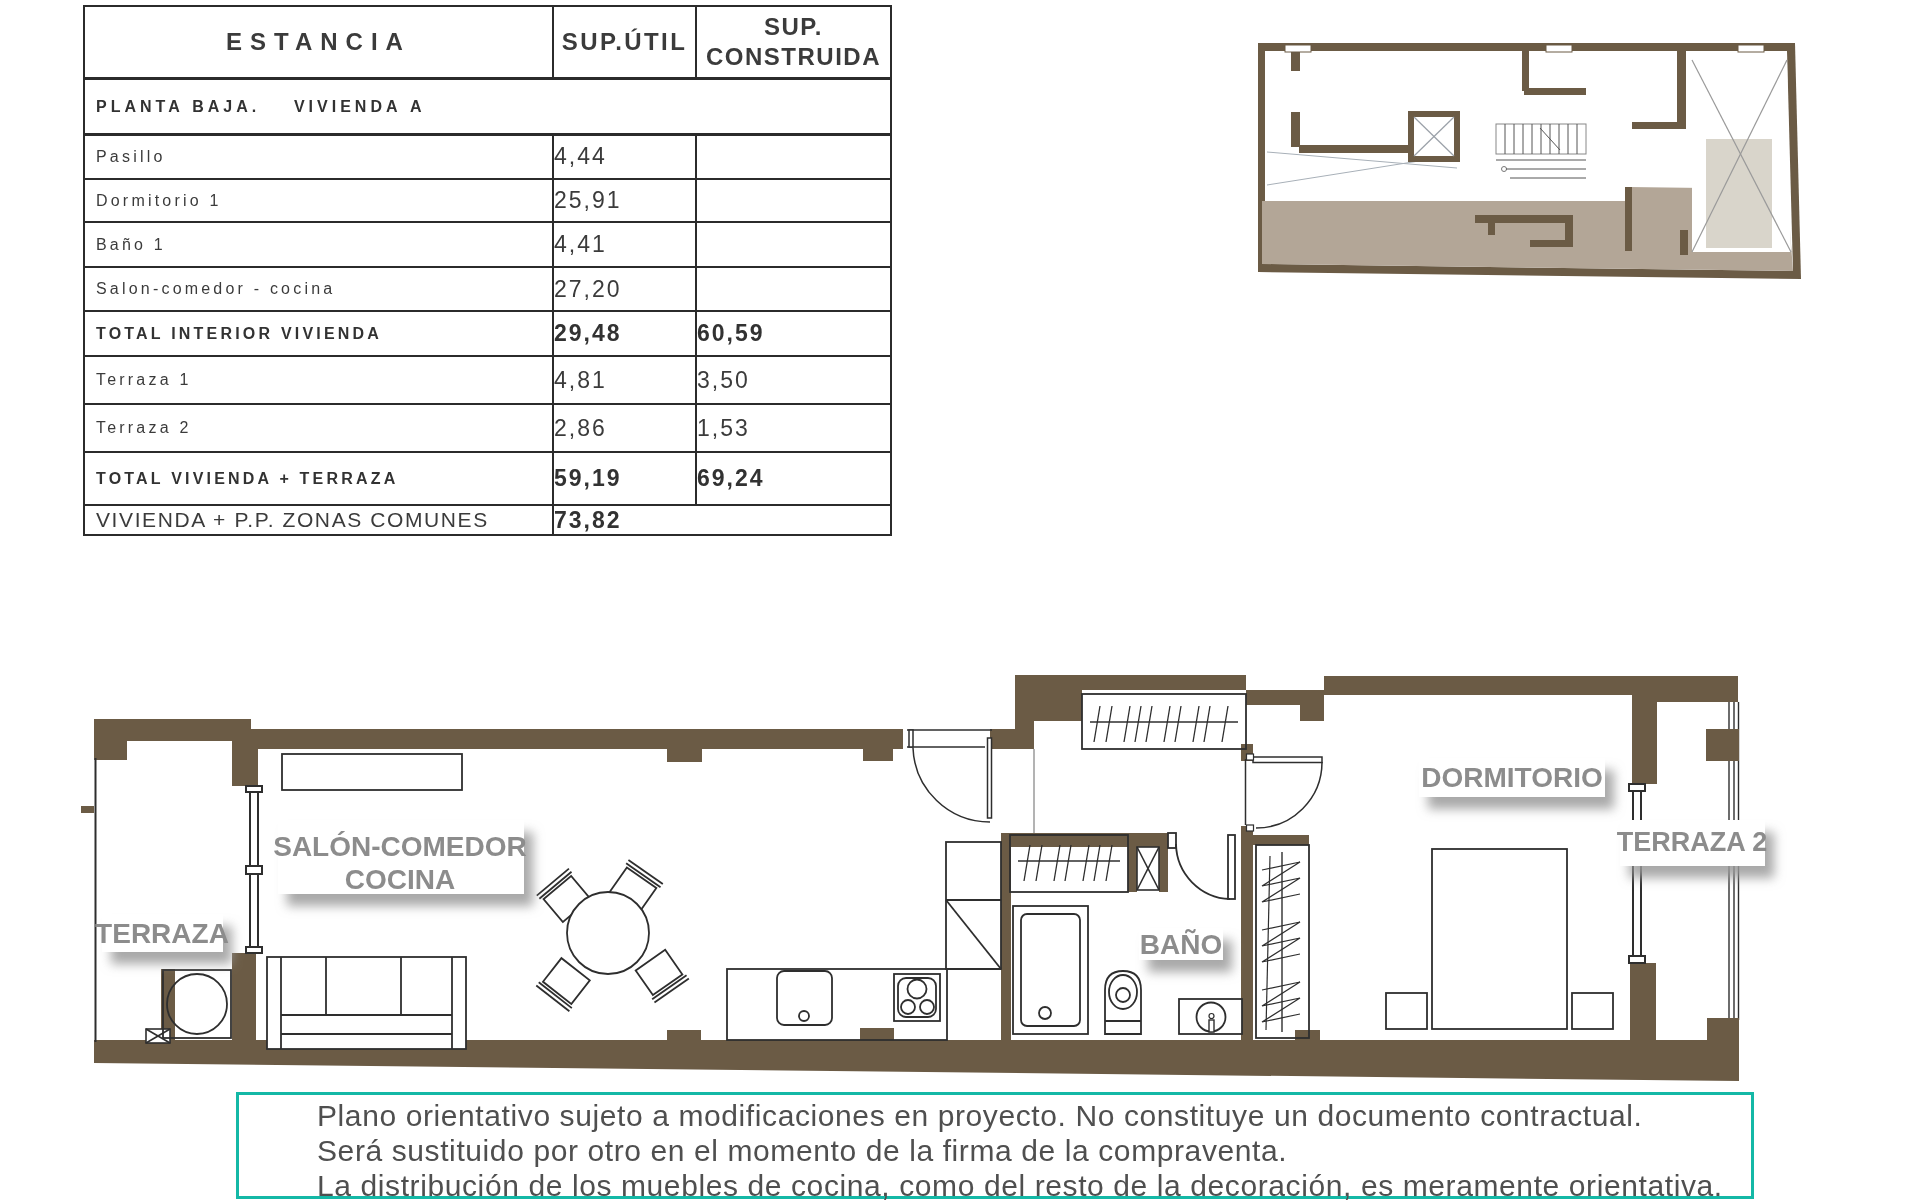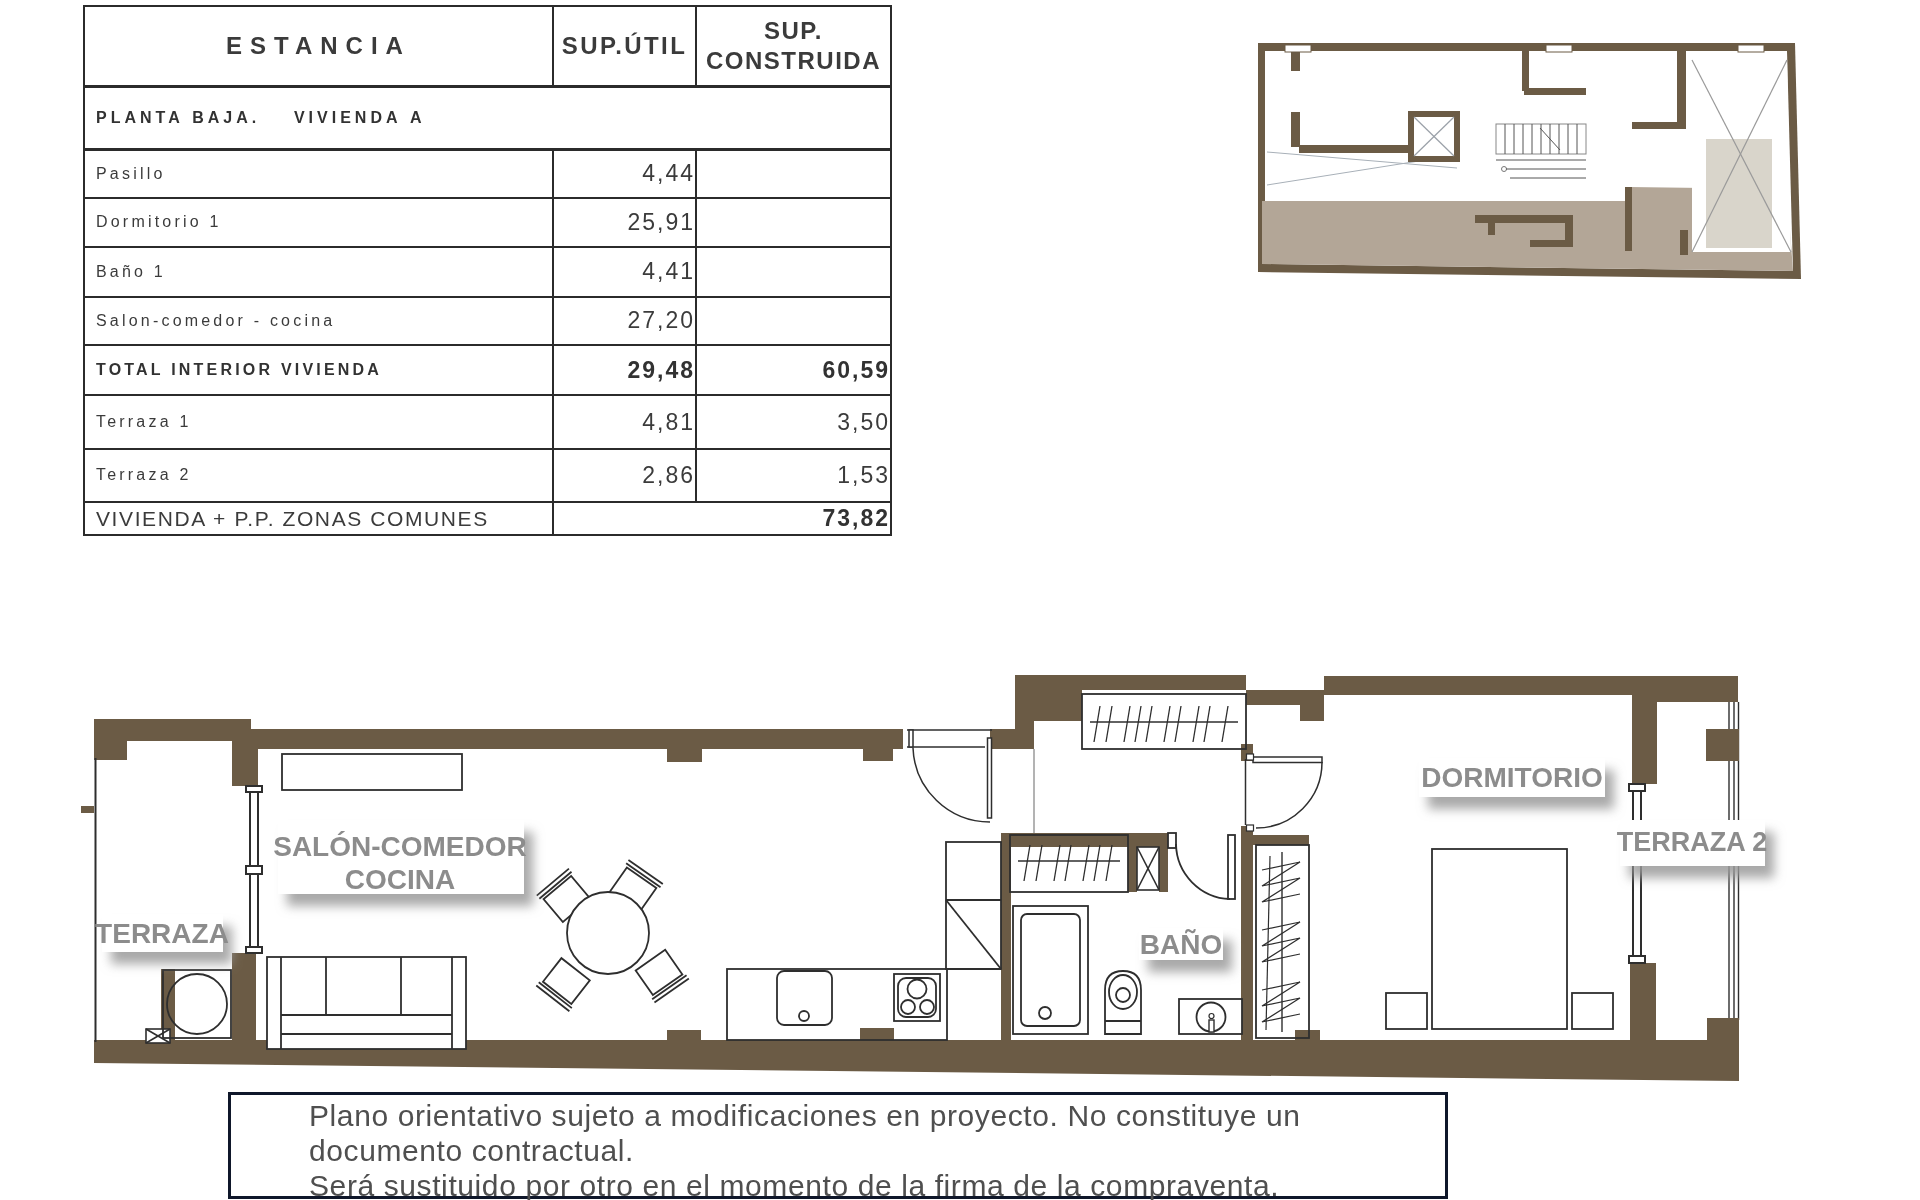--- a/index.html
+++ b/index.html
@@ -5,21 +5,21 @@
   html,body{margin:0;padding:0;width:1920px;height:1200px;background:#ffffff;
     font-family:"Liberation Sans", sans-serif;}
   #page{position:absolute;left:0;top:0;width:1920px;height:1200px;overflow:hidden;}
   .abs{position:absolute;}
   
   #tbl{position:absolute;left:83px;top:5px;width:807px;height:531px;}
   #tbl table{border-collapse:collapse;table-layout:fixed;width:807px;height:531px;
     color:#3b3b3b;}
   #tbl td{border:2px solid #2b2b2b;padding:0;overflow:hidden;white-space:nowrap;}
   #tbl .lab{padding-left:11px;font-size:16px;letter-spacing:3.2px;}
-  #tbl .num{text-align:right;font-size:23px;letter-spacing:2px;border-radius:21px;}
+  #tbl .num{text-align:left;font-size:23px;letter-spacing:2px;}
   #tbl .b{font-weight:bold;color:#323232;}
   #tbl .hd{text-align:center;font-weight:bold;font-size:24px;letter-spacing:2.4px;line-height:30px;}
 </style>
 </head>
 <body>
 <div id="page">
 
 <div id="tbl">
 <table>
  <colgroup>
@@ -74,20 +74,25 @@
             <td class="num">4,81</td>
             <td class="num">3,50</td>
           </tr>
 
  <tr style="height:47px">
             <td class="lab">Terraza 2</td>
             <td class="num">2,86</td>
             <td class="num">1,53</td>
           </tr>
 
+ <tr style="height:52px">
+            <td class="lab b">TOTAL VIVIENDA + TERRAZA</td>
+            <td class="num b">59,19</td>
+            <td class="num b">69,24</td>
+          </tr>
 
  <tr style="height:28px">
             <td class="lab" style="font-size:21px;letter-spacing:1.6px">VIVIENDA + P.P. ZONAS COMUNES</td>
             <td class="num b" colspan="2">73,82</td>
           </tr>
 </tbody>
       </table>
 </div>
 
 <svg id="keyplan" class="abs" style="left:1240px;top:30px" width="580" height="260" viewBox="1240 30 580 260">
@@ -460,20 +465,20 @@
   <text x="1512" y="787" font-size="28" font-weight="bold" fill="#8c8c8c" text-anchor="middle">DORMITORIO</text>
 </g>
 
 <g>
   <rect x="1620" y="820" width="145" height="46" fill="#fff" filter="url(#sh)"></rect>
   <rect x="1620" y="820" width="145" height="46" fill="#fff"></rect>
   <text x="1692" y="851" font-size="27" font-weight="bold" fill="#8c8c8c" text-anchor="middle">TERRAZA 2</text>
 </g>
 </svg>
 
-<div class="abs" style="left:228px;top:1092px;width:1220px;height:107px;border:3px solid #0f172a;
+<div class="abs" style="left:236px;top:1092px;width:1518px;height:107px;border:3px solid #14b8a6;
   font-size:30px;color:#4f4f4f;letter-spacing:0.6px;line-height:35px;padding-left:78px;padding-top:3px;box-sizing:border-box;">
 Plano orientativo sujeto a modificaciones en proyecto. No constituye un documento contractual.<br>
 Será sustituido por otro en el momento de la firma de la compraventa.<br>
 La distribución de los muebles de cocina, como del resto de la decoración, es meramente orientativa.
 </div>
 
 </div>
 
 </body></html>

